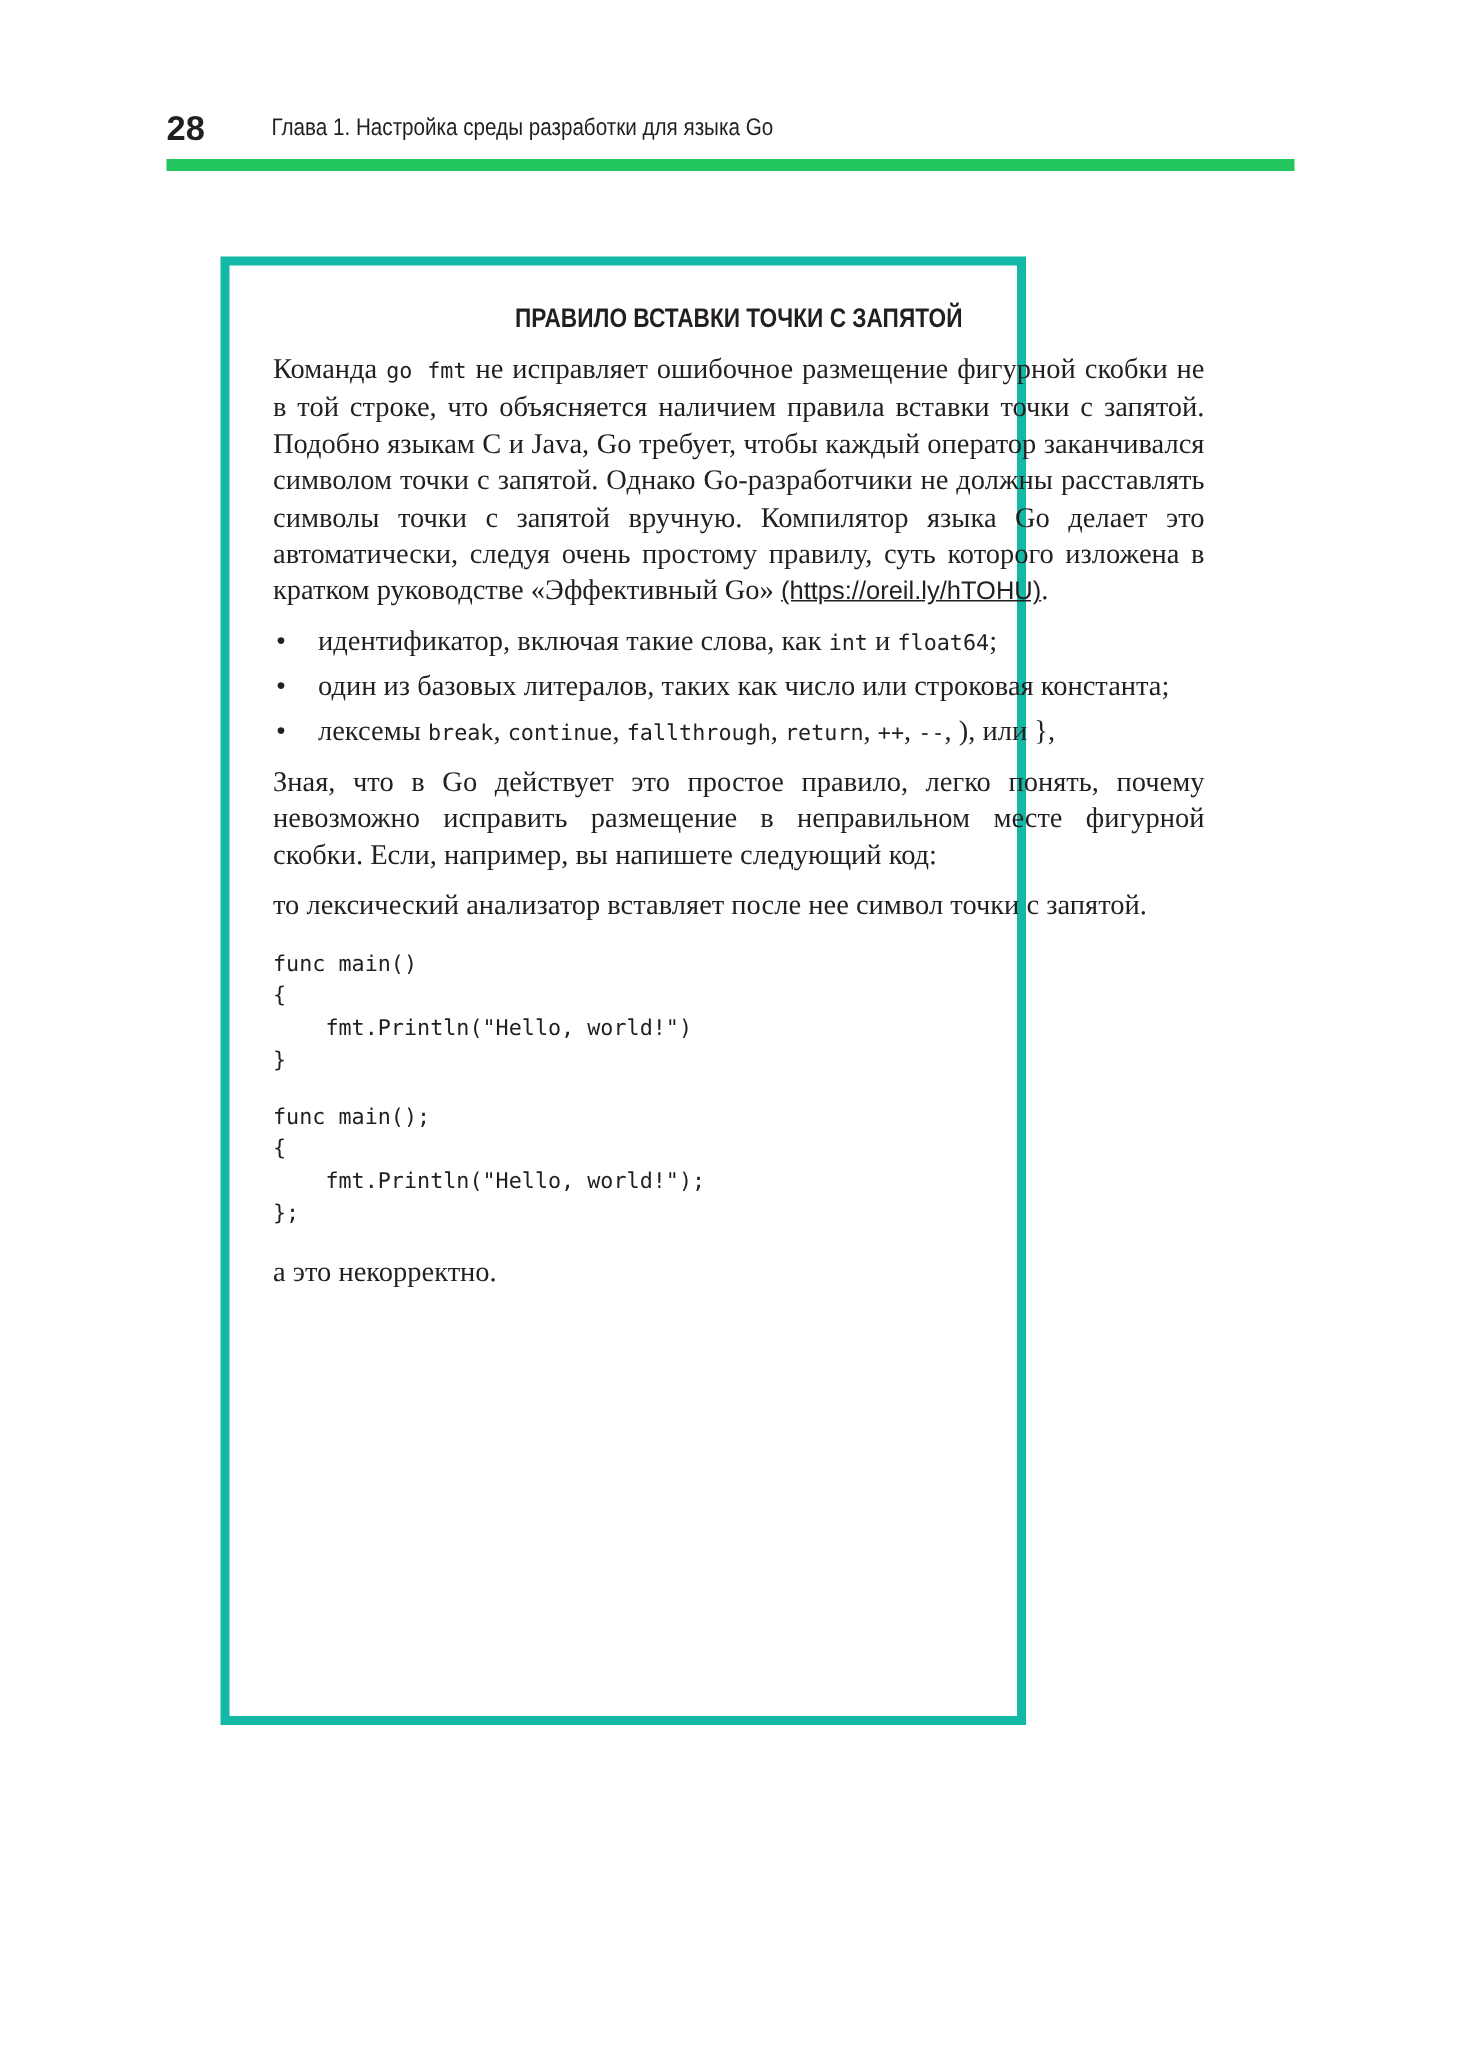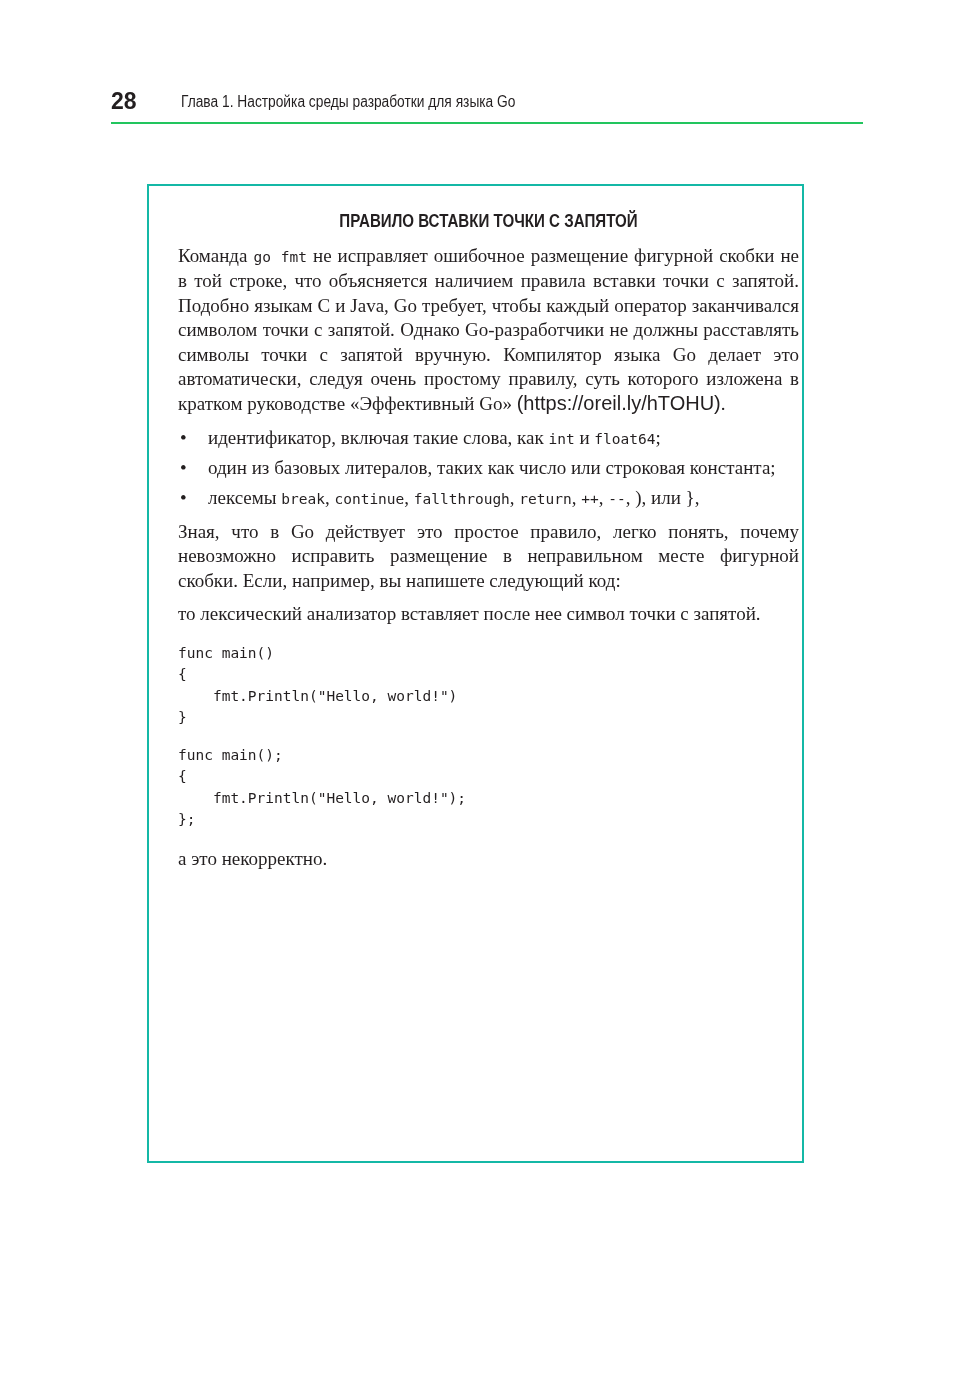--- a/index.html
+++ b/index.html
@@ -1,25 +1,25 @@
 <!DOCTYPE html>
 <html><head>
   <meta charset="utf-8">
   <style>
     html, body { margin: 0; padding: 0; background: #ffffff; }
     body { width: 974px; height: 1376px; position: relative; overflow: hidden; color: #231f20; }
-    .header { position: absolute; left: 111px; top: 86px; width: 752px; height: 36px; border-bottom: 2px solid #22c55e; }
+    .header { position: absolute; left: 111px; top: 70px; width: 752px; height: 36px; border-bottom: 8px solid #22c55e; }
     .page-num { position: absolute; left: 0; top: 0; font-family: "Liberation Sans", sans-serif; font-weight: bold; font-size: 23px; line-height: 30px; }
     .chapter { position: absolute; left: 70px; top: 4px; font-family: "Liberation Sans", sans-serif; font-size: 16px; line-height: 24px; transform: scaleX(0.86); transform-origin: left center; white-space: nowrap; }
-    .box { position: absolute; left: 147px; top: 184px; width: 657px; height: 979px; border: 2px solid #14b8a6; box-sizing: border-box; }
+    .box { position: absolute; left: 147px; top: 171px; width: 537px; height: 979px; border: 6px solid #14b8a6; box-sizing: border-box; }
     .content { position: absolute; left: 29px; top: 22px; width: 621px; font-family: "Liberation Serif", serif; font-size: 19px; line-height: 24.4px; }
     .box-title { text-align: center; font-family: "Liberation Sans", sans-serif; font-weight: bold; font-size: 18px; line-height: 26px; margin: 0 0 10px 0; transform: scaleX(0.84); }
     p { margin: 0 0 9px 0; text-align: justify; }
     .mono { font-family: "DejaVu Sans Mono", monospace; font-size: 14.5px; margin-top: 16px; }
-    .sans { font-family: "Liberation Sans", sans-serif; font-size: 20px; }
+    .sans { font-family: "Liberation Sans", sans-serif; font-size: 17px; text-decoration: underline; }
     ul { list-style: none; margin: 0 0 9px 0; padding: 0; }
     li { position: relative; padding-left: 30px; margin-bottom: 5px; text-align: justify; }
     .bullet { position: absolute; left: 2px; top: 0; }
     pre { margin: 16px 0 16px 0; font-family: "DejaVu Sans Mono", monospace; font-size: 14.5px; line-height: 21.5px; }
   </style>
 </head>
 <body>
 
 <div class="header">
   <span class="page-num">28</span>

